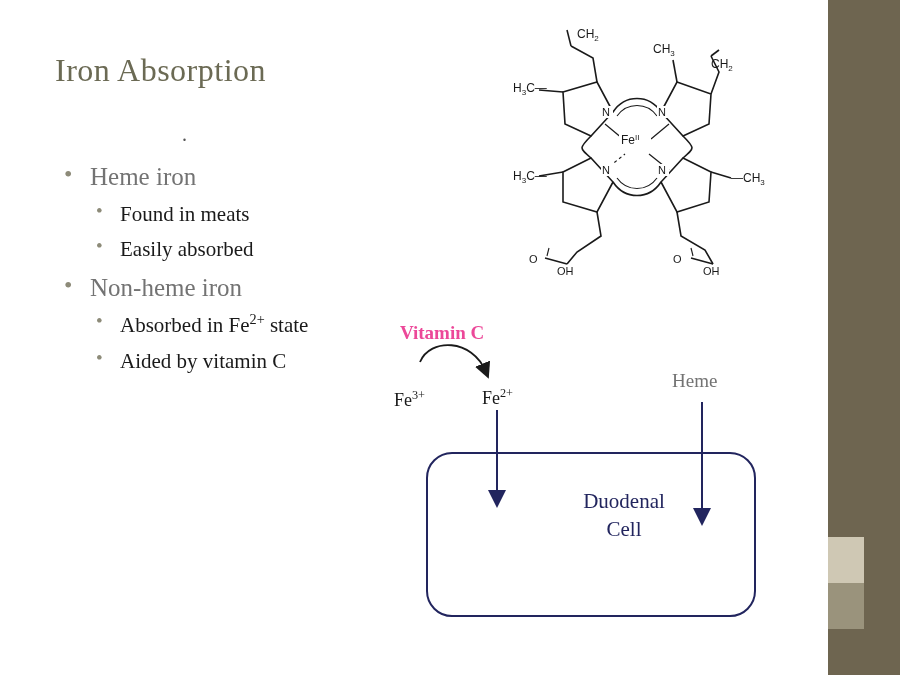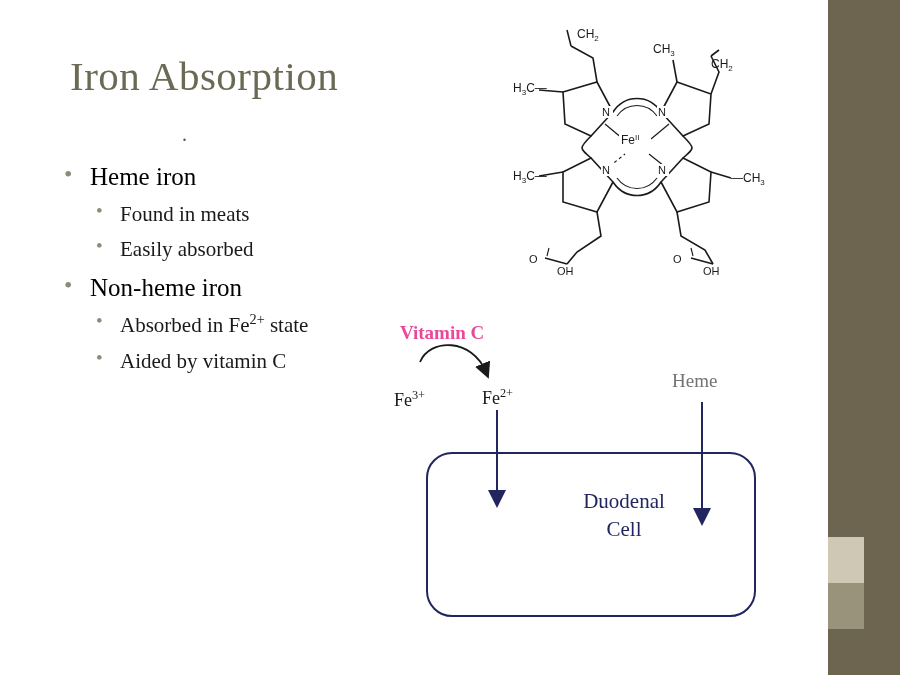--- a/index.html
+++ b/index.html
@@ -59,23 +59,23 @@
     position: absolute;
     top: 0;
     left: -6px;
     width: 6px;
     height: 675px;
     background: #ffffff;
   }
   
   .title {
     position: absolute;
-    left: 70px;
+    left: 55px;
     top: 52px;
-    font-size: 41px;
+    font-size: 32px;
     color: #6b6a54;
     font-family: "Liberation Serif", serif;
     letter-spacing: 0.5px;
   }
   .title-dot {
     position: absolute;
     left: 182px;
     top: 124px;
     font-size: 20px;
     color: #555;
@@ -84,21 +84,21 @@
   
   .bullets {
     position: absolute;
     left: 58px;
     top: 160px;
     width: 380px;
   }
   .b1 {
     position: relative;
     font-size: 25px;
-    color: #000000;
+    color: #737373;
     margin: 0 0 6px 0;
     padding-left: 32px;
     line-height: 1.35;
   }
   .b1::before {
     content: "•";
     position: absolute;
     left: 6px;
     top: -2px;
     color: #8d8b79;

